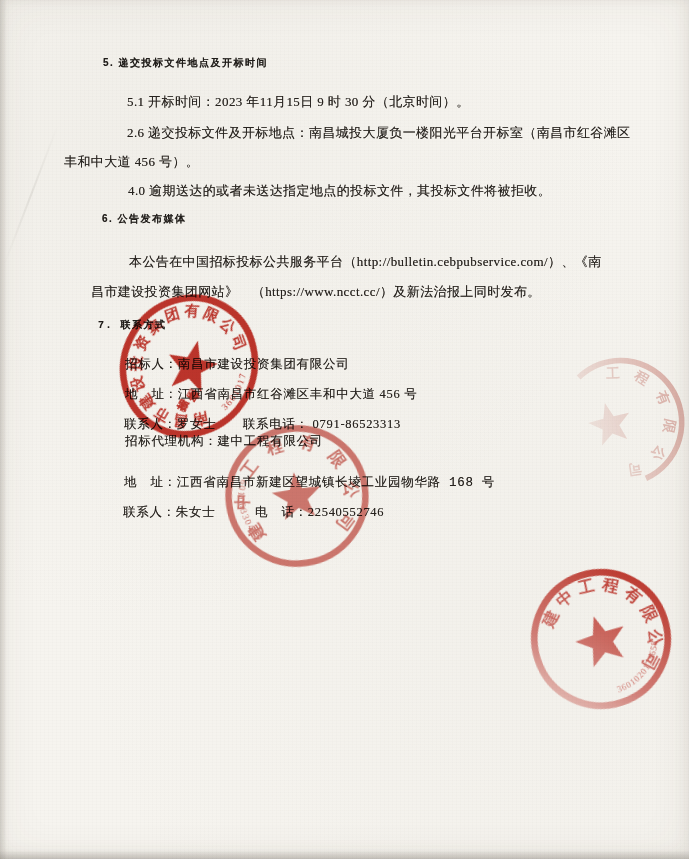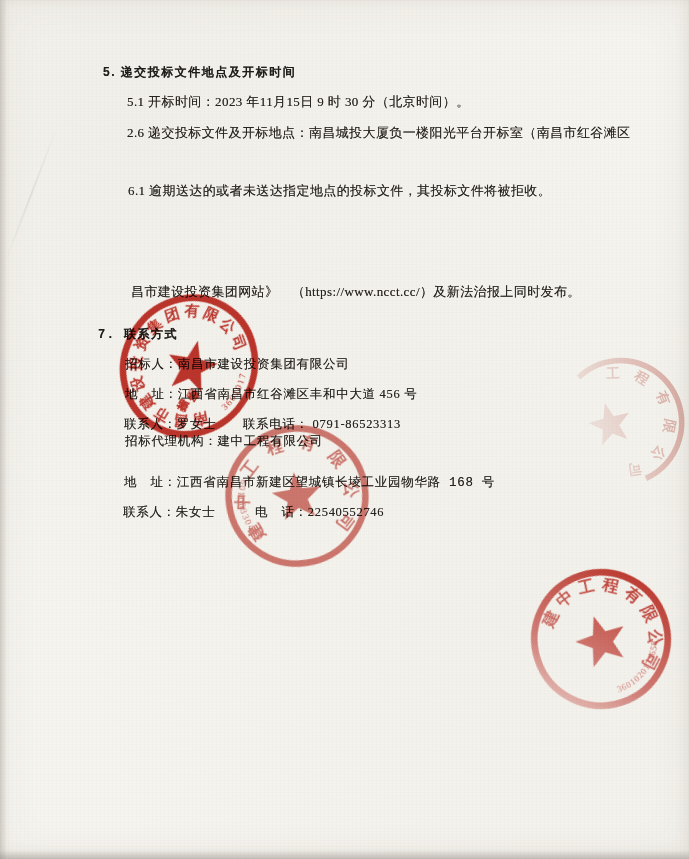--- a/index.html
+++ b/index.html
@@ -18,22 +18,22 @@
     background:linear-gradient(0deg, rgba(70,65,55,0.22), rgba(70,65,55,0)); }
   .edge-left { position:absolute; left:0; top:0; bottom:0; width:7px;
     background:linear-gradient(90deg, rgba(70,65,55,0.14), rgba(70,65,55,0)); }
   .crease { position:absolute; left:30px; top:120px; width:2px; height:150px;
     background:linear-gradient(180deg, rgba(90,85,75,0), rgba(90,85,75,0.10), rgba(90,85,75,0));
     transform:rotate(21deg); }
   .line { position:absolute; white-space:pre; color:#26221e;
     text-shadow:0 0 0.5px rgba(45,40,34,0.55); }
   .body-line { font-size:13px; letter-spacing:0.4px; }
   .contact-line { font-size:12.5px; letter-spacing:0.7px; }
-  .heading { font-size:12px; font-weight:bold; letter-spacing:1.5px; color:#1f1c19;
-    font-family:"Liberation Sans","DejaVu Sans",sans-serif;margin-top:8px; }
+  .heading { font-size:10px; font-weight:bold; letter-spacing:1.5px; color:#1f1c19;
+    font-family:"Liberation Sans","DejaVu Sans",sans-serif; }
   .seal { position:absolute; mix-blend-mode:multiply; pointer-events:none; }
   .seal svg { display:block; width:100%; height:100%; }
   .seal-arc-a { font-size:20px; letter-spacing:5px; font-weight:bold; }
   .seal-arc-b { font-size:22px; letter-spacing:18px; font-weight:bold; }
   .seal-arc-c { font-size:20px; letter-spacing:18px; font-weight:bold; }
   .seal-arc-d { font-size:22px; letter-spacing:8px; font-weight:bold; }
   .seal-serial { font-size:12.5px; letter-spacing:2px; }
   .seal-serial-d { font-size:12px; letter-spacing:1.2px; }
   .seal-vtext { font-size:15px; writing-mode:vertical-rl; text-orientation:upright; font-weight:bold; }
   .blur-a { filter:blur(0.35px); }
@@ -44,23 +44,26 @@
 
 <div class="page">
 
   <div class="edge-left"></div>
   <div class="edge-bottom"></div>
   <div class="crease"></div>
 
   <div class="line heading" style="left:103px; top:56px;">5. 递交投标文件地点及开标时间</div>
   <div class="line body-line" style="left:127px; top:93px;">5.1 开标时间：2023 年11月15日 9 时 30 分（北京时间）。</div>
   <div class="line body-line" style="left:127px; top:124px;">2.6 递交投标文件及开标地点：南昌城投大厦负一楼阳光平台开标室（南昌市红谷滩区</div>
-  <div class="line body-line" style="left:128px; top:182px;">6.1 逾期送达的或者未送达指定地点的投标文件，其投标文件将被拒收。</div>
+  <div class="line body-line" style="left:64px; top:153px;">丰和中大道 456 号）。</div>
+  <div class="line body-line" style="left:128px; top:182px;">4.0 逾期送达的或者未送达指定地点的投标文件，其投标文件将被拒收。</div>
 
-  <div class="line body-line" style="left:91px; top:283px;margin-left:40px;">昌市建设投资集团网站》　（https://www.ncct.cc/）及新法治报上同时发布。</div>
+  <div class="line heading" style="left:102px; top:212px;">6. 公告发布媒体</div>
+  <div class="line body-line" style="left:129px; top:253px;">本公告在中国招标投标公共服务平台（http://bulletin.cebpubservice.com/）、《南</div>
+  <div class="line body-line" style="left:91px; top:283px;">昌市建设投资集团网站》　（https://www.ncct.cc/）及新法治报上同时发布。</div>
 
   <div class="line heading" style="left:98px; top:318px;font-family:Liberation Mono, monospace;">7. 联系方式</div>
   <div class="line contact-line" style="left:125px; top:356px;">招标人：南昌市建设投资集团有限公司</div>
   <div class="line contact-line" style="left:125px; top:386px;">地　址：江西省南昌市红谷滩区丰和中大道 456 号</div>
   <div class="line contact-line" style="left:124px; top:416px;">联系人：罗女士　　联系电话： 0791-86523313</div>
   <div class="line contact-line" style="left:125px; top:433px;">招标代理机构：建中工程有限公司</div>
   <div class="line contact-line" style="left:124px; top:474px;font-family:Liberation Mono, monospace;">地　址：江西省南昌市新建区望城镇长堎工业园物华路 168 号</div>
   <div class="line contact-line" style="left:123px; top:504px;">联系人：朱女士　　　电　话：22540552746</div>
 
   <div class="seal blur-a" style="left:112px; top:294px; width:154px; height:144px; transform:rotate(-60deg); opacity:0.92;">

